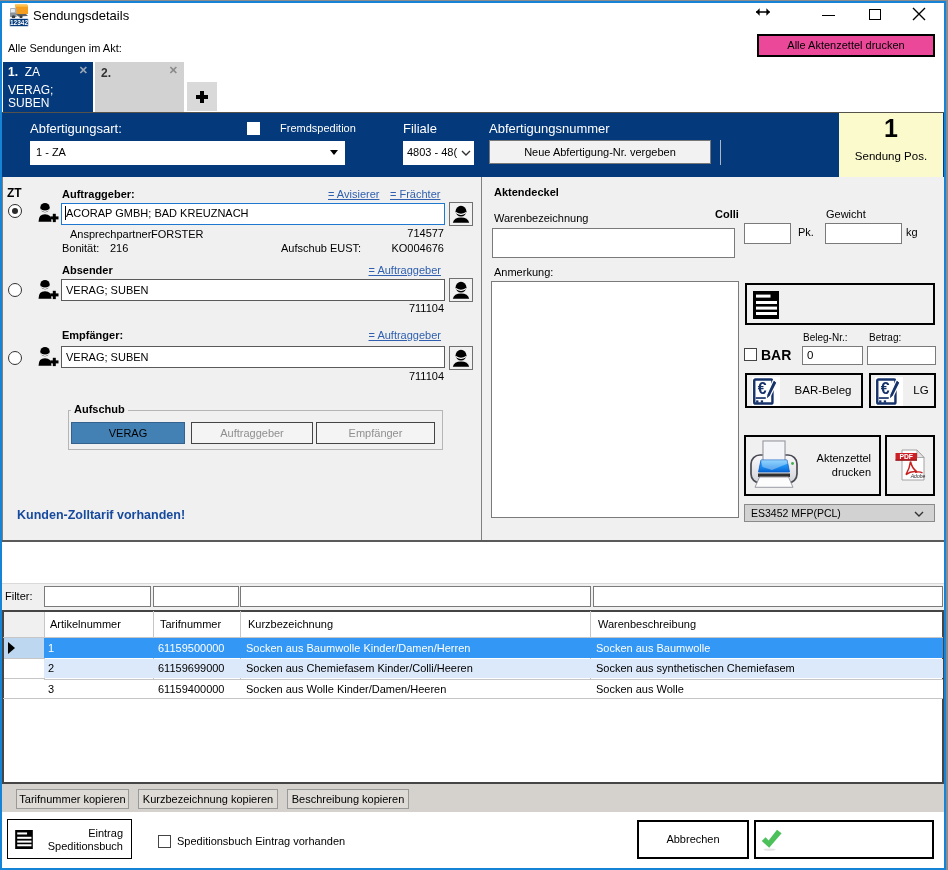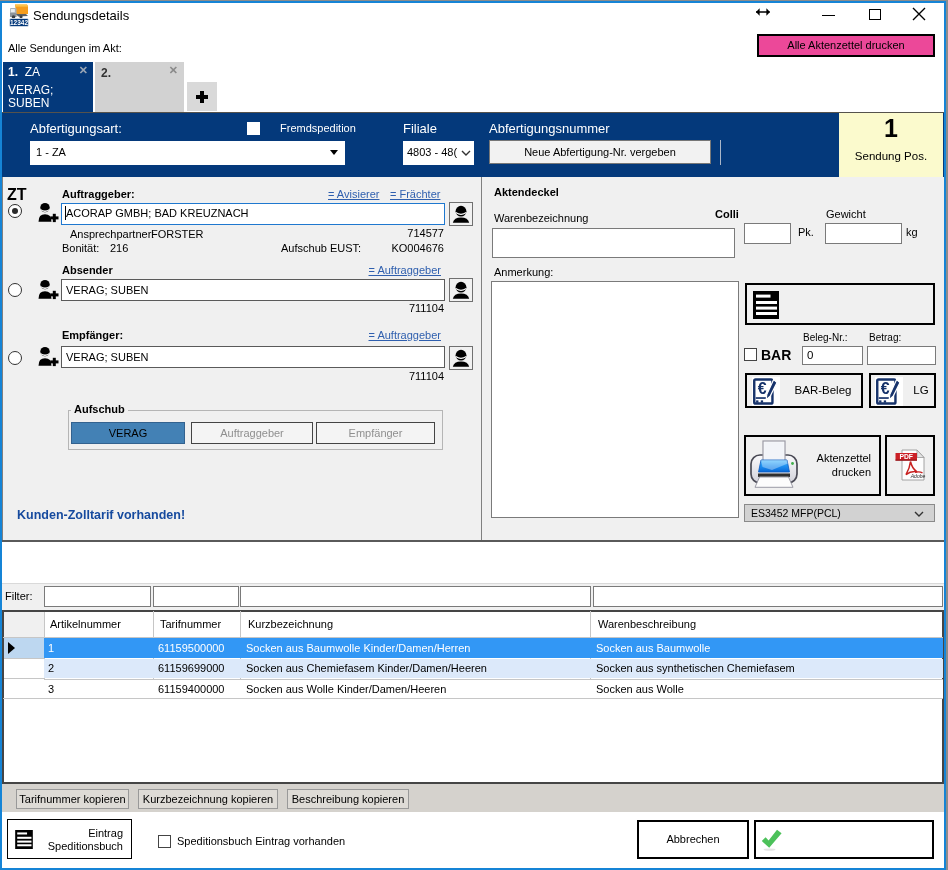--- a/index.html
+++ b/index.html
@@ -88,21 +88,21 @@
   <div class="abs" style="left:0;top:37px;width:104px;text-align:center;font-size:11.5px;">Sendung Pos.</div>
 </div>
 
 <div class="abs" style="left:2px;top:177px;width:942px;height:363px;background:#f0f0f0;"></div>
 <div class="abs" style="left:2px;top:540px;width:942px;height:2px;background:#5a5a5a;"></div>
 <div class="abs" style="left:481px;top:177px;width:1px;height:363px;background:#808080;"></div>
 <div class="abs" style="left:2px;top:177px;width:1px;height:363px;background:#808080;"></div>
 <div class="abs" style="left:2px;top:583px;width:942px;height:1px;background:#d9d9d9;"></div>
 <div class="abs" style="left:2px;top:584px;width:942px;height:26px;background:#f0f0f0;"></div>
 
-<div class="abs bold" style="left:7px;top:186px;font-size:16px;">ZT</div>
+<div class="abs bold" style="left:7px;top:186px;font-size:12px;">ZT</div>
 
 <div class="abs" style="left:8px;top:204px;width:14px;height:14px;border-radius:50%;border:1.5px solid #2b2b2b;background:#fff;box-sizing:border-box;">
   <div class="abs" style="left:2.5px;top:2.5px;width:6px;height:6px;border-radius:50%;background:#2b2b2b;"></div>
 </div>
 <div class="abs" style="left:8px;top:283px;width:14px;height:14px;border-radius:50%;border:1px solid #333;background:#fff;box-sizing:border-box;"></div>
 <div class="abs" style="left:8px;top:351px;width:14px;height:14px;border-radius:50%;border:1px solid #333;background:#fff;box-sizing:border-box;"></div>
 
 <div class="abs" id="pa1" style="left:38px;top:202px;"><svg width="21" height="21" viewBox="0 0 21 21">
       <circle cx="7" cy="5.6" r="4.7" fill="#000"></circle>
       <path d="M2.6 6.9 Q7 10.2 11.4 6.9 L11.4 8.3 Q7 11.6 2.6 8.3 Z" fill="#fff"></path>
@@ -293,21 +293,21 @@
   <div class="abs" style="left:4px;top:4px;">1</div>
   <div class="abs" style="left:114px;top:4px;">61159500000</div>
   <div class="abs" style="left:202px;top:4px;">Socken aus Baumwolle Kinder/Damen/Herren</div>
   <div class="abs" style="left:552px;top:4px;">Socken aus Baumwolle</div>
 </div>
 
 <div class="abs" style="left:4px;top:658px;width:40px;height:20px;background:#fff;border-right:1px solid #c6c6c6;border-top:1px solid #c6c6c6;"></div>
 <div class="abs" style="left:44px;top:659px;width:899px;height:19px;background:#dce9fa;">
   <div class="abs" style="left:4px;top:3px;">2</div>
   <div class="abs" style="left:114px;top:3px;">61159699000</div>
-  <div class="abs" style="left:202px;top:3px;">Socken aus Chemiefasem Kinder/Damen/Heeren</div>
+  <div class="abs" style="left:202px;top:3px;">Socken aus Chemiefasem Kinder/Colli/Heeren</div>
   <div class="abs" style="left:552px;top:3px;">Socken aus synthetischen Chemiefasem</div>
 </div>
 
 <div class="abs" style="left:4px;top:678px;width:40px;height:20px;background:#fff;border-right:1px solid #c6c6c6;border-top:1px solid #c6c6c6;"></div>
 <div class="abs" style="left:44px;top:679px;width:899px;height:19px;background:#fff;border-top:1px solid #c6c6c6;">
   <div class="abs" style="left:4px;top:3px;">3</div>
   <div class="abs" style="left:114px;top:3px;">61159400000</div>
   <div class="abs" style="left:202px;top:3px;">Socken aus Wolle Kinder/Damen/Heeren</div>
   <div class="abs" style="left:552px;top:3px;">Socken aus Wolle</div>
 </div>

